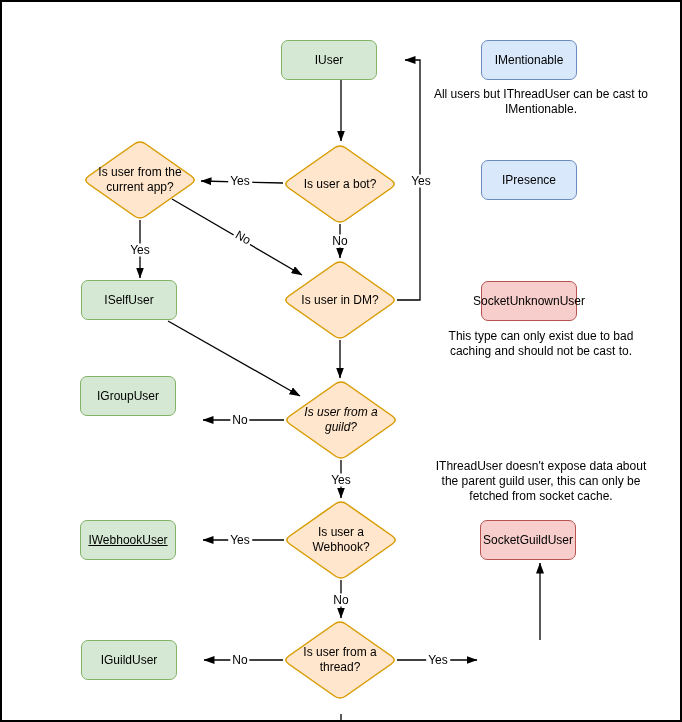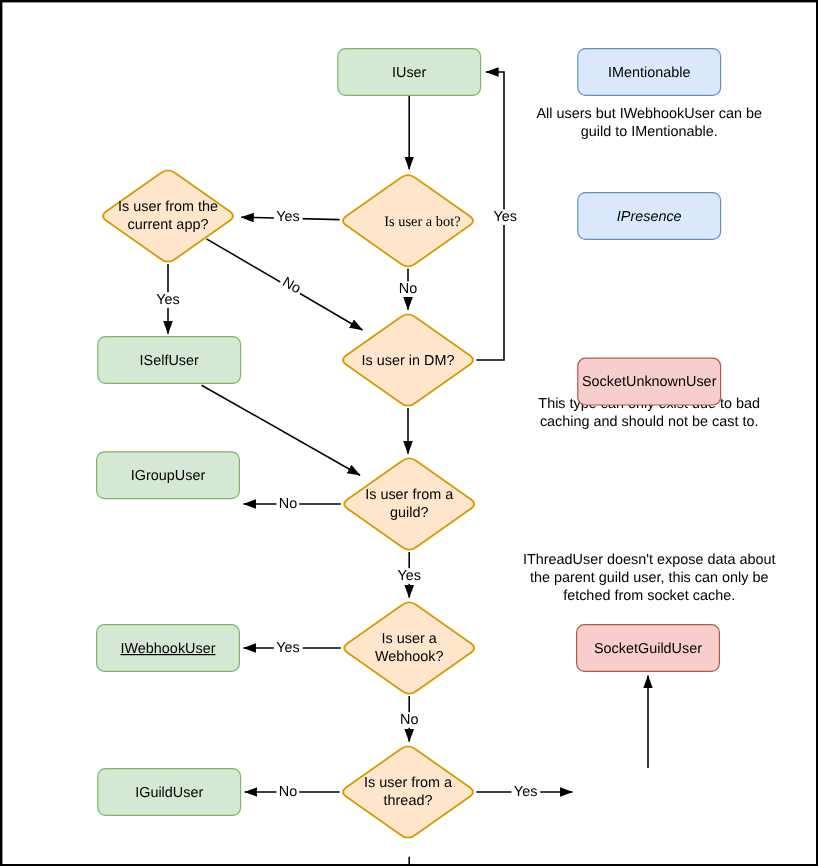--- a/index.html
+++ b/index.html
@@ -7,21 +7,21 @@
     position:relative;
     width:682px;height:722px;
     background:#ffffff;
     font-family:"Liberation Sans", sans-serif;
     font-size:12px;color:#000;
     overflow:hidden;
   }
   .frame{position:absolute;inset:0;border:2px solid #000;pointer-events:none;z-index:30;}
   svg.wires{position:absolute;left:0;top:0;z-index:1;}
   .node{
-    position:absolute;width:120px;height:40px;
+    position:absolute;width:96px;height:40px;
     border-radius:7px;border:1.5px solid;
     display:flex;align-items:center;justify-content:center;
     text-align:center;box-sizing:border-box;z-index:5;
   }
   .green{background:#d5e8d4;border-color:#82b366;}
   .blue{background:#dae8fc;border-color:#6c8ebf;}
   .red{background:#f8cecc;border-color:#b85450;}
   .diamond-label{
     position:absolute;width:112px;height:80px;
     display:flex;align-items:center;justify-content:center;
@@ -77,62 +77,62 @@
       <path transform="translate(340,660)" d="M 5.7 -36 L 51.3 -4 Q 57 0 51.3 4 L 5.7 36 Q 0 40 -5.7 36 L -51.3 4 Q -57 0 -51.3 -4 L -5.7 -36 Q 0 -40 5.7 -36 Z"></path>
     </g>
   </svg>
 
   <div class="node green" style="left:281px;top:40px;">
       <span>IUser</span>
     </div>
   <div class="node blue" style="left:481px;top:40px;">
       <span>IMentionable</span>
     </div>
-  <div class="node blue" style="left:481px;top:160px;font-style:italic;">
+  <div class="node blue" style="left:481px;top:160px;">
       <span>IPresence</span>
     </div>
-  <div class="node red" style="left:481px;top:298px;">
+  <div class="node red" style="left:481px;top:281px;">
       <span>SocketUnknownUser</span>
     </div>
   <div class="node green" style="left:81px;top:280px;">
       <span>ISelfUser</span>
     </div>
   <div class="node green" style="left:80px;top:376px;">
       <span>IGroupUser</span>
     </div>
   <div class="node green" style="left:80px;top:520px;text-decoration:underline;">
       <span>IWebhookUser</span>
     </div>
   <div class="node green" style="left:81px;top:640px;">
       <span>IGuildUser</span>
     </div>
   <div class="node red" style="left:480px;top:520px;">
       <span>SocketGuildUser</span>
     </div>
 
-  <div class="diamond-label" style="left:296px;top:144px;font-family:Liberation Serif, serif;">
+  <div class="diamond-label" style="left:284px;top:144px;">
       <span>Is user a bot?</span>
     </div>
   <div class="diamond-label" style="left:84px;top:140px;">
       <span>Is user from the current app?</span>
     </div>
   <div class="diamond-label" style="left:284px;top:260px;">
       <span>Is user in DM?</span>
     </div>
   <div class="diamond-label" style="left:285px;top:380px;">
-      <span style="width:100px;">Is user from a guild?</span>
+      <span style="width:100px;font-style:italic;">Is user from a guild?</span>
     </div>
   <div class="diamond-label" style="left:285px;top:500px;">
       <span style="width:100px;">Is user a Webhook?</span>
     </div>
   <div class="diamond-label" style="left:284px;top:620px;">
       <span style="width:100px;">Is user from a thread?</span>
     </div>
 
-  <div class="note" style="left:433px;top:87px;width:216px;">All users but IWebhookUser can be guild to IMentionable.</div>
+  <div class="note" style="left:433px;top:87px;width:216px;">All users but IThreadUser can be cast to IMentionable.</div>
   <div class="note" style="left:433px;top:329px;width:216px;">This type can only exist due to bad caching and should not be cast to.</div>
   <div class="note" style="left:432px;top:459px;width:218px;">IThreadUser doesn't expose data about the parent guild user, this can only be fetched from socket cache.</div>
 
   <div class="edge-label" style="left:240px;top:181px;">Yes</div>
   <div class="edge-label" style="left:140px;top:250px;">Yes</div>
   <div class="edge-label tilt" style="left:243px;top:238px;">No</div>
   <div class="edge-label" style="left:340px;top:241px;">No</div>
   <div class="edge-label" style="left:421px;top:181px;">Yes</div>
   <div class="edge-label" style="left:240px;top:420px;">No</div>
   <div class="edge-label" style="left:341px;top:480px;">Yes</div>

